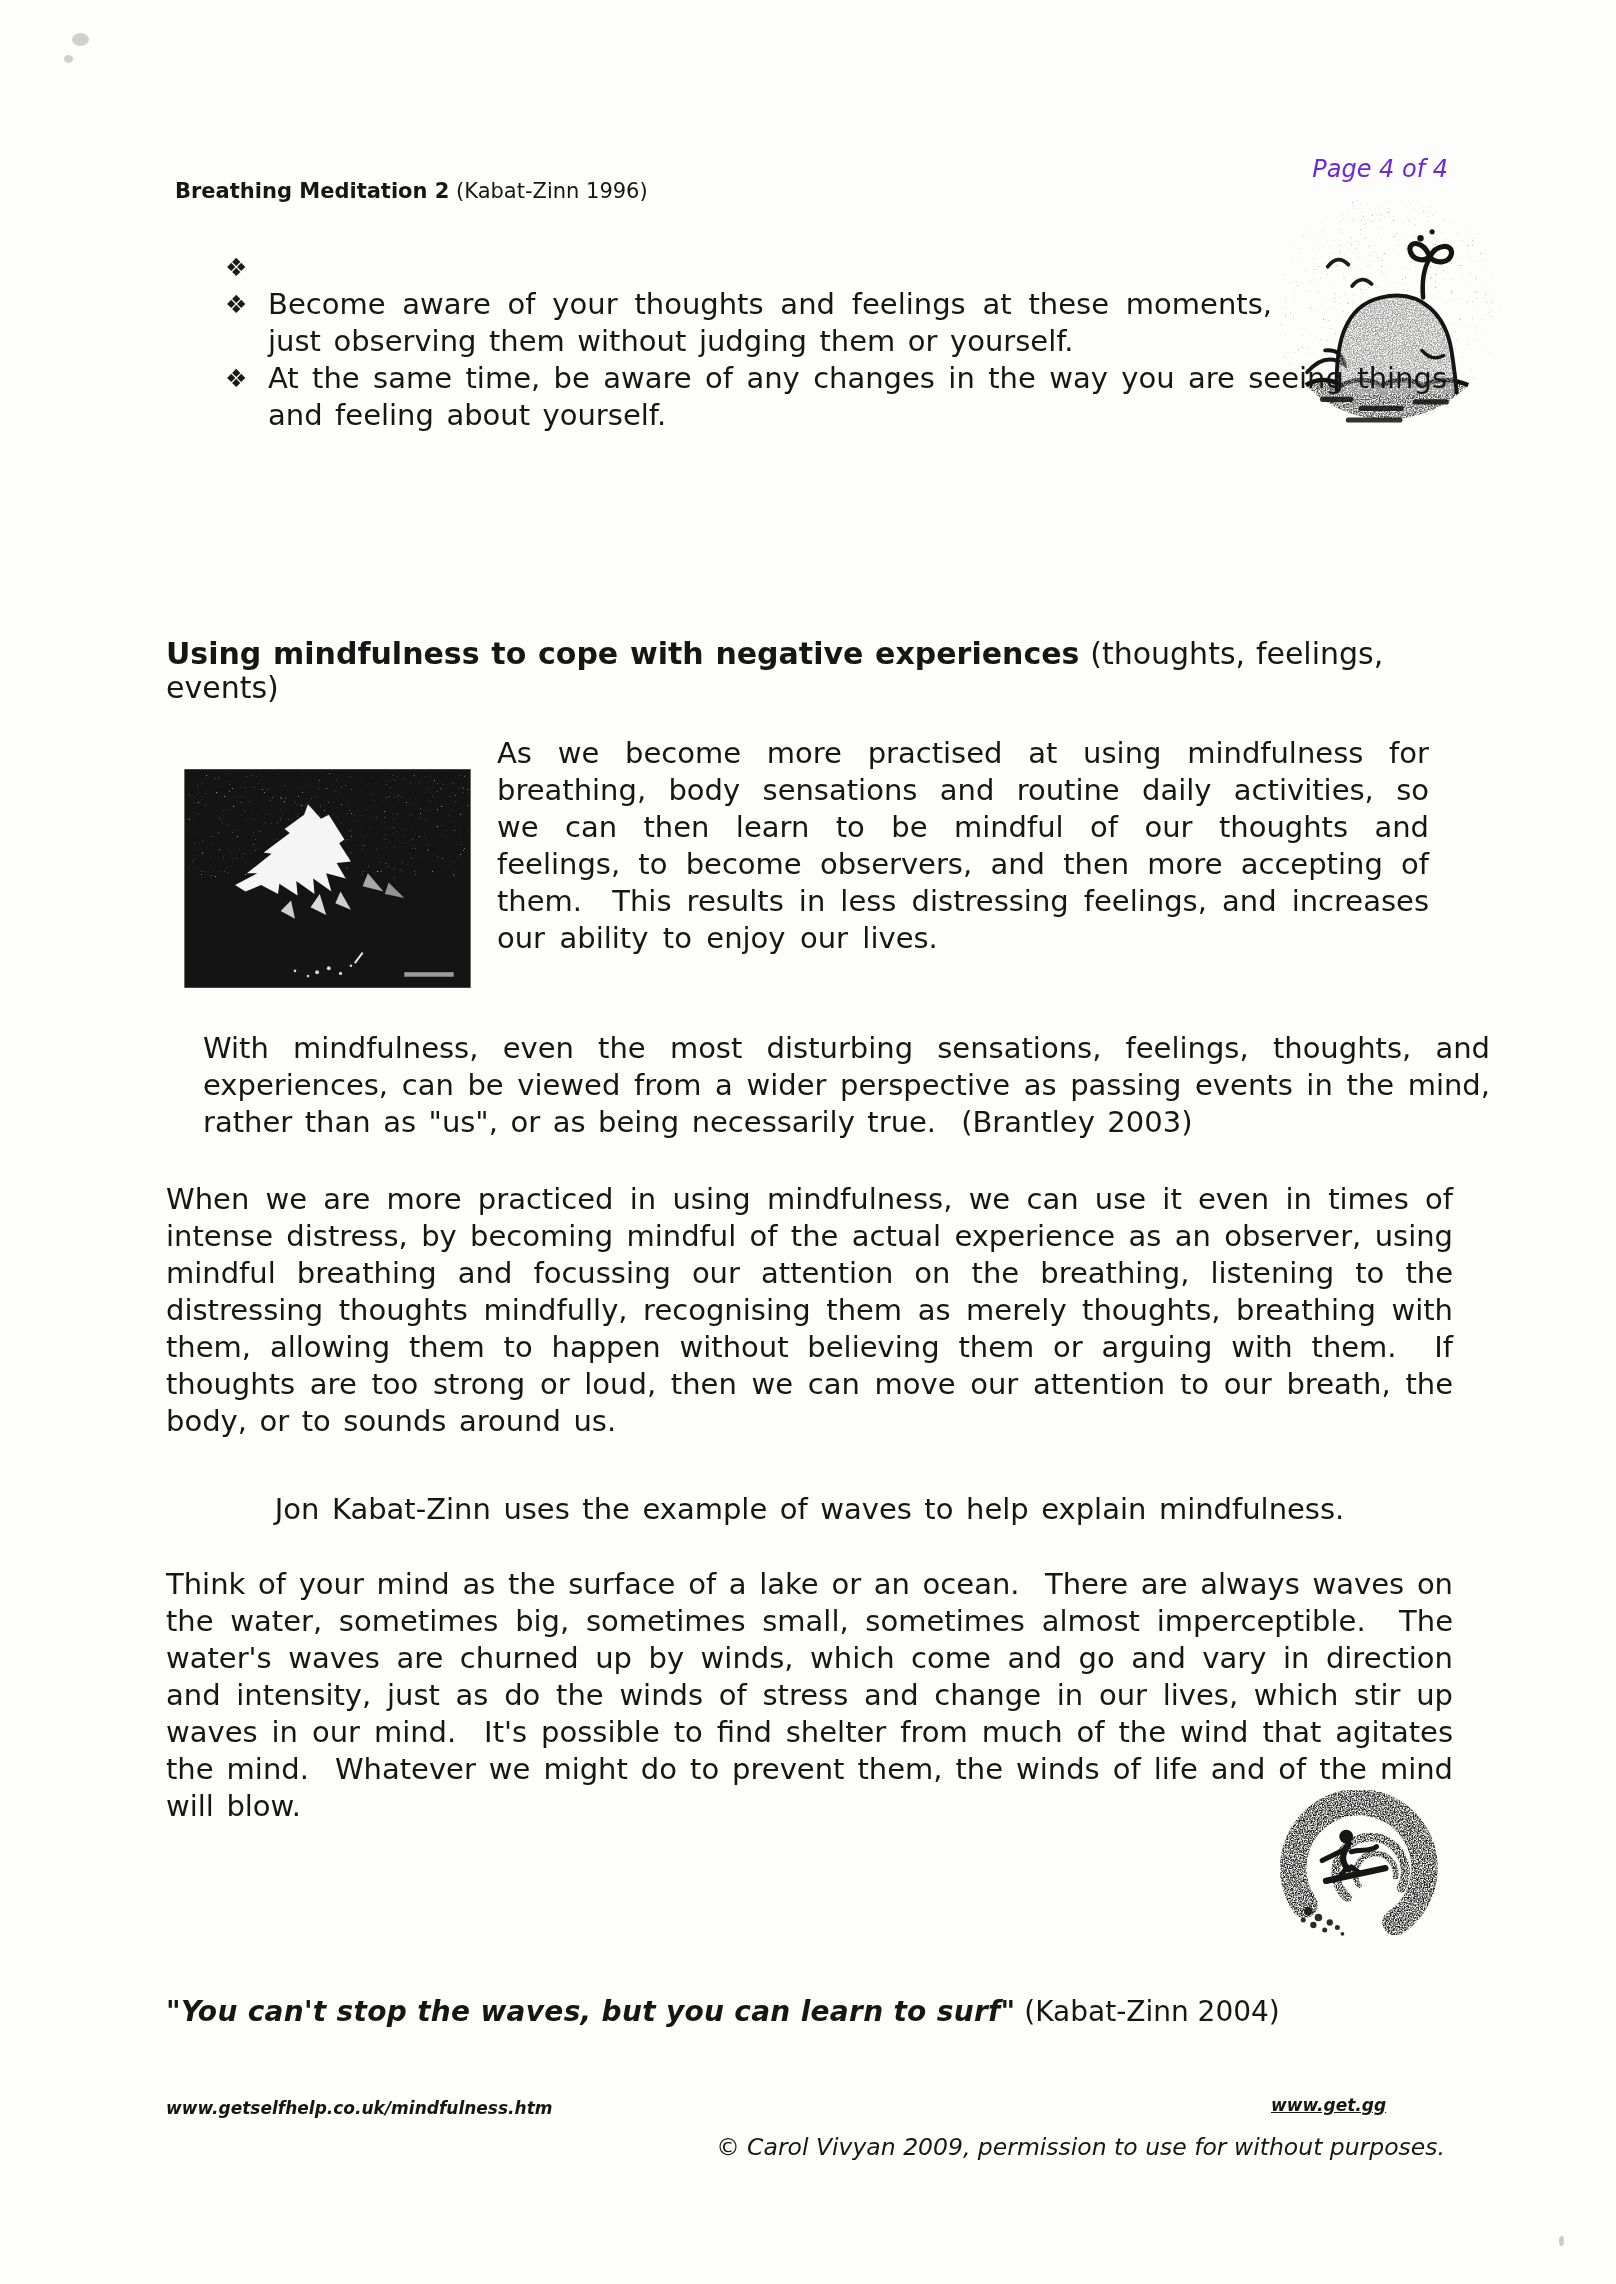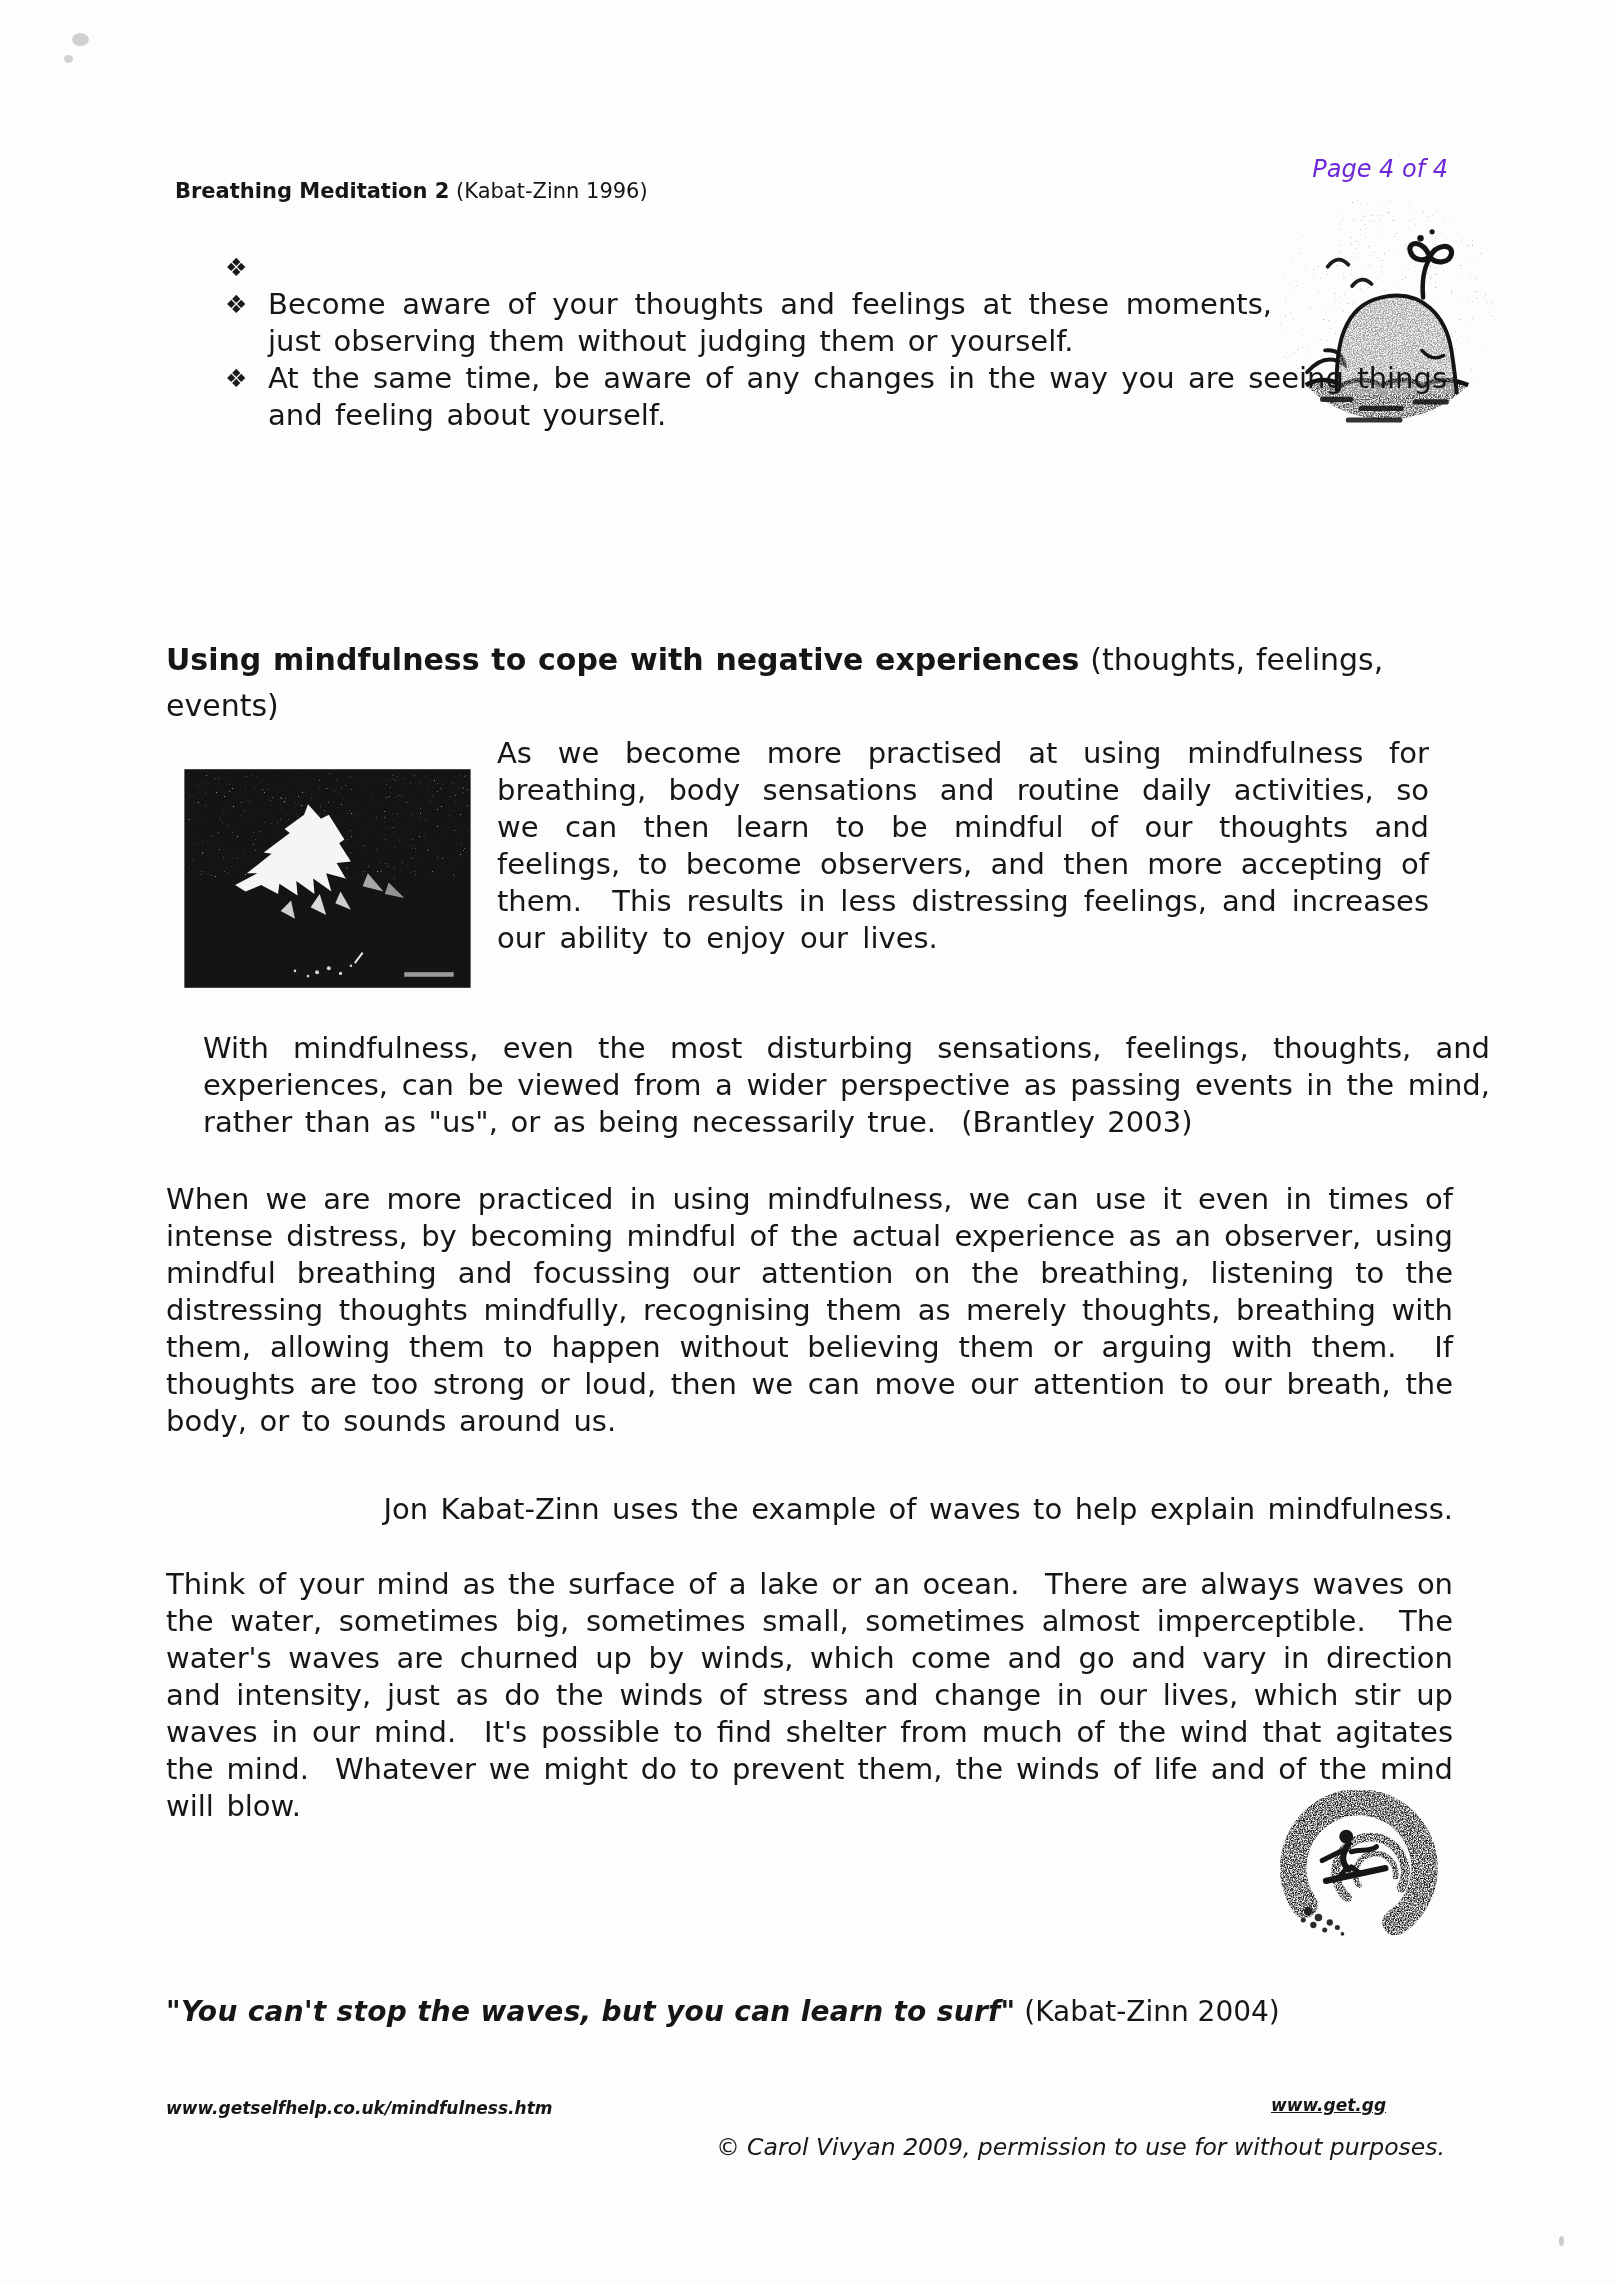--- a/index.html
+++ b/index.html
@@ -9,21 +9,21 @@
     font-family:"DejaVu Sans",sans-serif;overflow:hidden;
   }
   .abs{position:absolute;}
   .body-text{
     font-size:29px;line-height:37px;text-align:justify;
     word-spacing:3.3px;white-space:pre-wrap;
   }
   .page-num{font-style:italic;font-size:24px;color:#6d28d9;margin-top:32px;}
   .heading{font-size:21px;line-height:37px;white-space:nowrap;}
   .heading .b{font-weight:bold;}
-  .section-head{font-size:30px;line-height:46px;text-align:left;word-spacing:1.3px;}
+  .section-head{font-size:30px;line-height:34px;text-align:left;word-spacing:1.3px;}
   .section-head .b{font-weight:bold;}
   .bullet{display:flex;margin:0;}
   .bullet .glyph{width:43px;flex:0 0 43px;font-size:25px;line-height:37px;color:#1b1b1b;}
   .bullet .txt{flex:1;}
   .bullets .bullet:nth-child(-n+2) .txt{margin-right:175px;}
   .quote-line{font-size:28px;line-height:37px;white-space:nowrap;}
   .quote-line .q{font-weight:bold;font-style:italic;letter-spacing:0.3px;}
   .quote-line .c{font-style:normal;}
   .footer-url{font-weight:bold;font-style:italic;font-size:17px;}
   .copyright{font-style:italic;font-size:23.5px;}
@@ -131,21 +131,21 @@
       <rect x="344" y="320" width="76" height="7" fill="#bdbdbd" opacity=".8"></rect>
     </svg>
   </div>
 
   <div class="abs body-text" style="left:497px;top:735px;width:932px;word-spacing:5.2px;">As we become more practised at using mindfulness for breathing, body sensations and routine daily activities, so we can then learn to be mindful of our thoughts and feelings, to become observers, and then more accepting of them.  This results in less distressing feelings, and increases our ability to enjoy our lives.</div>
 
   <div class="abs body-text" style="left:166px;top:1030px;width:1287px;margin-left:37px;">With mindfulness, even the most disturbing sensations, feelings, thoughts, and experiences, can be viewed from a wider perspective as passing events in the mind, rather than as "us", or as being necessarily true.  (Brantley 2003)</div>
 
   <div class="abs body-text" style="left:166px;top:1181px;width:1287px;">When we are more practiced in using mindfulness, we can use it even in times of intense distress, by becoming mindful of the actual experience as an observer, using mindful breathing and focussing our attention on the breathing, listening to the distressing thoughts mindfully, recognising them as merely thoughts, breathing with them, allowing them to happen without believing them or arguing with them.  If thoughts are too strong or loud, then we can move our attention to our breath, the body, or to sounds around us.</div>
 
-  <div class="abs body-text" style="left:166px;top:1491px;width:1287px;text-align:right;">Jon Kabat-Zinn uses the example of waves to help explain mindfulness.</div>
+  <div class="abs body-text" style="left:166px;top:1491px;width:1287px;text-align:center;">Jon Kabat-Zinn uses the example of waves to help explain mindfulness.</div>
 
   <div class="abs body-text" style="left:166px;top:1566px;width:1287px;">Think of your mind as the surface of a lake or an ocean.  There are always waves on the water, sometimes big, sometimes small, sometimes almost imperceptible.  The water's waves are churned up by winds, which come and go and vary in direction and intensity, just as do the winds of stress and change in our lives, which stir up waves in our mind.  It's possible to find shelter from much of the wind that agitates the mind.  Whatever we might do to prevent them, the winds of life and of the mind will blow.</div>
 
   <div class="abs" style="left:1270px;top:1781px;width:184px;height:168px;">
     <svg viewBox="0 0 286 266" width="184" height="168">
       <path d="M52,196 A104,104 0 1 1 196,224" stroke="#1a1a1a" stroke-width="42" fill="none" stroke-linecap="round" filter="url(#grain)"></path>
       <path d="M120,185 A55,55 0 1 1 205,170" stroke="#1a1a1a" stroke-width="14" fill="none" stroke-linecap="round" filter="url(#grain)"></path>
       <path d="M138,165 A32,32 0 1 1 196,152" stroke="#1a1a1a" stroke-width="9" fill="none" stroke-linecap="round" filter="url(#grain)"></path>
       <g>
         <circle cx="118" cy="88" r="11" fill="#161616"></circle>

